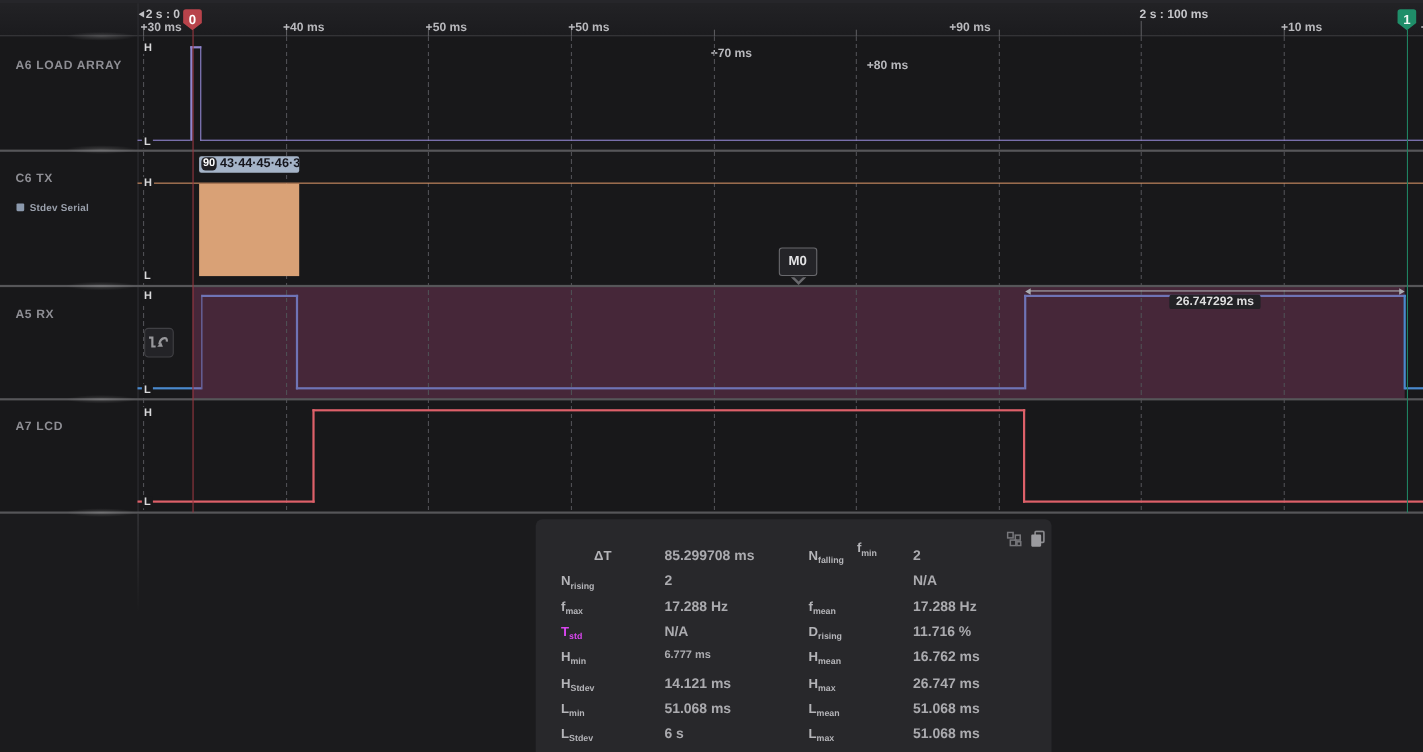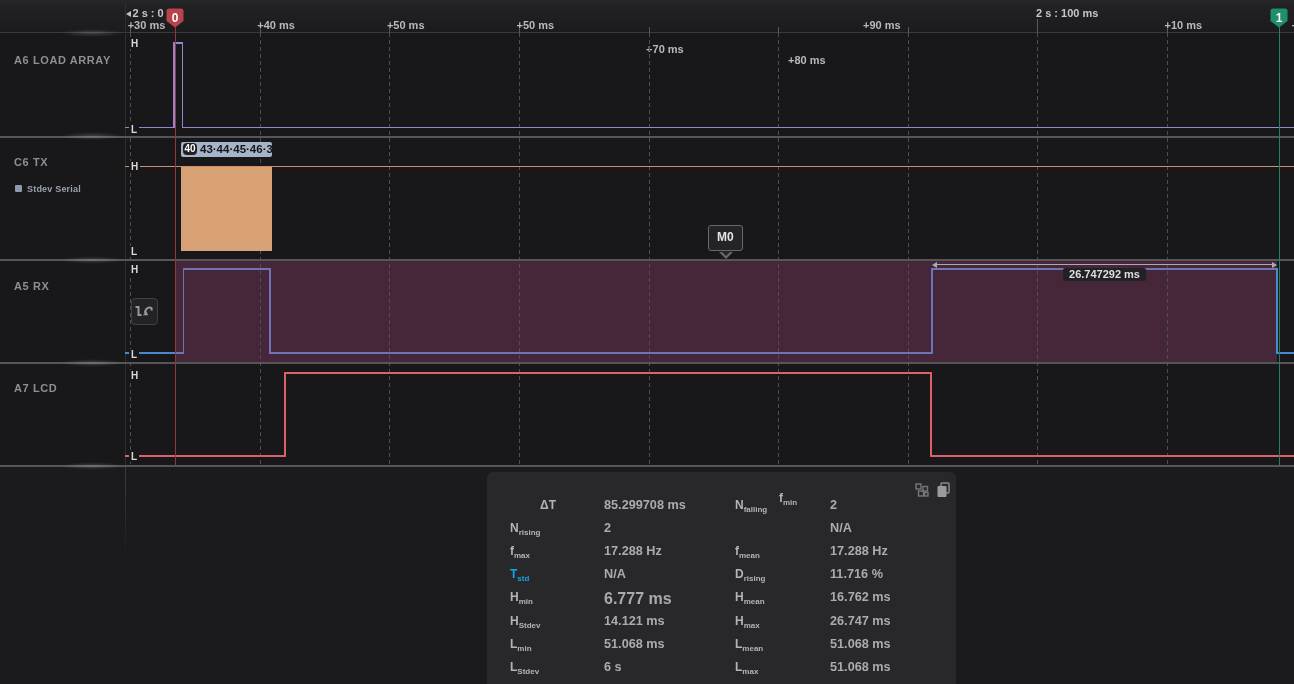--- a/index.html
+++ b/index.html
@@ -105,21 +105,21 @@
   <div class="hl" style="left:129px;top:161px;">H</div>
   <div class="hl" style="left:129px;top:246px;">L</div>
   <div class="hl" style="left:129px;top:264px;">H</div>
   <div class="hl" style="left:129px;top:348.5px;">L</div>
   <div class="hl" style="left:129px;top:369.5px;">H</div>
   <div class="hl" style="left:129px;top:450.5px;">L</div>
 
   <div class="abs" style="left:181px;top:141.5px;width:90.5px;height:15px;background:#a5b4c8;border-radius:2px;
        overflow:hidden;z-index:35;display:flex;align-items:center;">
     <div style="margin-left:2px;flex:none;width:14px;height:12px;background:#202024;border-radius:4px;
-         color:#fff;font-size:10px;font-weight:bold;text-align:center;line-height:12px;">40</div>
+         color:#fff;font-size:10px;font-weight:bold;text-align:center;line-height:12px;">90</div>
     <div style="margin-left:3px;font-size:11.5px;font-weight:bold;color:#15151c;white-space:nowrap;">43·44·45·46·3</div>
   </div>
 
   <div class="abs" style="left:707.5px;top:225px;width:33.5px;height:23.5px;background:#242428;border:1.5px solid #69696d;
        border-radius:3px;z-index:40;color:#e3e3e5;font-size:12px;font-weight:bold;text-align:center;line-height:23.5px;">M0</div>
   <div class="abs" style="left:719px;top:251.8px;width:0;height:0;border-left:7px solid transparent;border-right:7px solid transparent;border-top:7px solid #69696d;z-index:40;"></div>
   <div class="abs" style="left:721px;top:251px;width:0;height:0;border-left:5px solid transparent;border-right:5px solid transparent;border-top:5px solid #242428;z-index:41;"></div>
 
   <div class="abs" style="left:935px;top:264.2px;width:338px;height:1px;background:#a9acb2;z-index:20;"></div>
   <div class="abs" style="left:931.5px;top:261.7px;width:0;height:0;border-top:3px solid transparent;border-bottom:3px solid transparent;border-right:5.5px solid #a9acb2;z-index:20;"></div>
@@ -141,26 +141,26 @@
       <div class="abs" style="left:735px;top:498px;font-size:12px;font-weight:bold;color:#b4b4b8;z-index:52;white-space:nowrap;"><span>N</span><span style="font-size:8px;position:relative;top:3px;">falling</span></div>
       <div class="abs" style="left:830px;top:498px;font-size:12.7px;font-weight:bold;color:#ababaf;z-index:52;white-space:nowrap;">2</div>
       <div class="abs" style="left:510px;top:521.1px;font-size:12px;font-weight:bold;color:#b4b4b8;z-index:52;white-space:nowrap;"><span>N</span><span style="font-size:8px;position:relative;top:3px;">rising</span></div>
       <div class="abs" style="left:604px;top:521.1px;font-size:12.7px;font-weight:bold;color:#ababaf;z-index:52;white-space:nowrap;">2</div>
       <div class="abs" style="left:735px;top:491px;font-size:12px;font-weight:bold;color:#b4b4b8;z-index:52;white-space:nowrap;margin-left:44px;"><span>f</span><span style="font-size:8px;position:relative;top:3px;">min</span></div>
       <div class="abs" style="left:830px;top:521.1px;font-size:12.7px;font-weight:bold;color:#ababaf;z-index:52;white-space:nowrap;">N/A</div>
       <div class="abs" style="left:510px;top:544.2px;font-size:12px;font-weight:bold;color:#b4b4b8;z-index:52;white-space:nowrap;"><span>f</span><span style="font-size:8px;position:relative;top:3px;">max</span></div>
       <div class="abs" style="left:604px;top:544.2px;font-size:12.7px;font-weight:bold;color:#ababaf;z-index:52;white-space:nowrap;">17.288 Hz</div>
       <div class="abs" style="left:735px;top:544.2px;font-size:12px;font-weight:bold;color:#b4b4b8;z-index:52;white-space:nowrap;"><span>f</span><span style="font-size:8px;position:relative;top:3px;">mean</span></div>
       <div class="abs" style="left:830px;top:544.2px;font-size:12.7px;font-weight:bold;color:#ababaf;z-index:52;white-space:nowrap;">17.288 Hz</div>
-      <div class="abs" style="left:510px;top:567.3px;font-size:12px;font-weight:bold;color:#0ea5e9;z-index:52;white-space:nowrap;"><span>T</span><span style="font-size:8px;position:relative;top:3px;">std</span></div>
+      <div class="abs" style="left:510px;top:567.3px;font-size:12px;font-weight:bold;color:#d946ef;z-index:52;white-space:nowrap;"><span>T</span><span style="font-size:8px;position:relative;top:3px;">std</span></div>
       <div class="abs" style="left:604px;top:567.3px;font-size:12.7px;font-weight:bold;color:#ababaf;z-index:52;white-space:nowrap;">N/A</div>
       <div class="abs" style="left:735px;top:567.3px;font-size:12px;font-weight:bold;color:#b4b4b8;z-index:52;white-space:nowrap;"><span>D</span><span style="font-size:8px;position:relative;top:3px;">rising</span></div>
       <div class="abs" style="left:830px;top:567.3px;font-size:12.7px;font-weight:bold;color:#ababaf;z-index:52;white-space:nowrap;">11.716 %</div>
       <div class="abs" style="left:510px;top:590.4px;font-size:12px;font-weight:bold;color:#b4b4b8;z-index:52;white-space:nowrap;"><span>H</span><span style="font-size:8px;position:relative;top:3px;">min</span></div>
-      <div class="abs" style="left:604px;top:590.4px;font-size:16px;font-weight:bold;color:#ababaf;z-index:52;white-space:nowrap;">6.777 ms</div>
+      <div class="abs" style="left:604px;top:590.4px;font-size:10px;font-weight:bold;color:#ababaf;z-index:52;white-space:nowrap;">6.777 ms</div>
       <div class="abs" style="left:735px;top:590.4px;font-size:12px;font-weight:bold;color:#b4b4b8;z-index:52;white-space:nowrap;"><span>H</span><span style="font-size:8px;position:relative;top:3px;">mean</span></div>
       <div class="abs" style="left:830px;top:590.4px;font-size:12.7px;font-weight:bold;color:#ababaf;z-index:52;white-space:nowrap;">16.762 ms</div>
       <div class="abs" style="left:510px;top:613.5px;font-size:12px;font-weight:bold;color:#b4b4b8;z-index:52;white-space:nowrap;"><span>H</span><span style="font-size:8px;position:relative;top:3px;">Stdev</span></div>
       <div class="abs" style="left:604px;top:613.5px;font-size:12.7px;font-weight:bold;color:#ababaf;z-index:52;white-space:nowrap;">14.121 ms</div>
       <div class="abs" style="left:735px;top:613.5px;font-size:12px;font-weight:bold;color:#b4b4b8;z-index:52;white-space:nowrap;"><span>H</span><span style="font-size:8px;position:relative;top:3px;">max</span></div>
       <div class="abs" style="left:830px;top:613.5px;font-size:12.7px;font-weight:bold;color:#ababaf;z-index:52;white-space:nowrap;">26.747 ms</div>
       <div class="abs" style="left:510px;top:636.6px;font-size:12px;font-weight:bold;color:#b4b4b8;z-index:52;white-space:nowrap;"><span>L</span><span style="font-size:8px;position:relative;top:3px;">min</span></div>
       <div class="abs" style="left:604px;top:636.6px;font-size:12.7px;font-weight:bold;color:#ababaf;z-index:52;white-space:nowrap;">51.068 ms</div>
       <div class="abs" style="left:735px;top:636.6px;font-size:12px;font-weight:bold;color:#b4b4b8;z-index:52;white-space:nowrap;"><span>L</span><span style="font-size:8px;position:relative;top:3px;">mean</span></div>
       <div class="abs" style="left:830px;top:636.6px;font-size:12.7px;font-weight:bold;color:#ababaf;z-index:52;white-space:nowrap;">51.068 ms</div>

